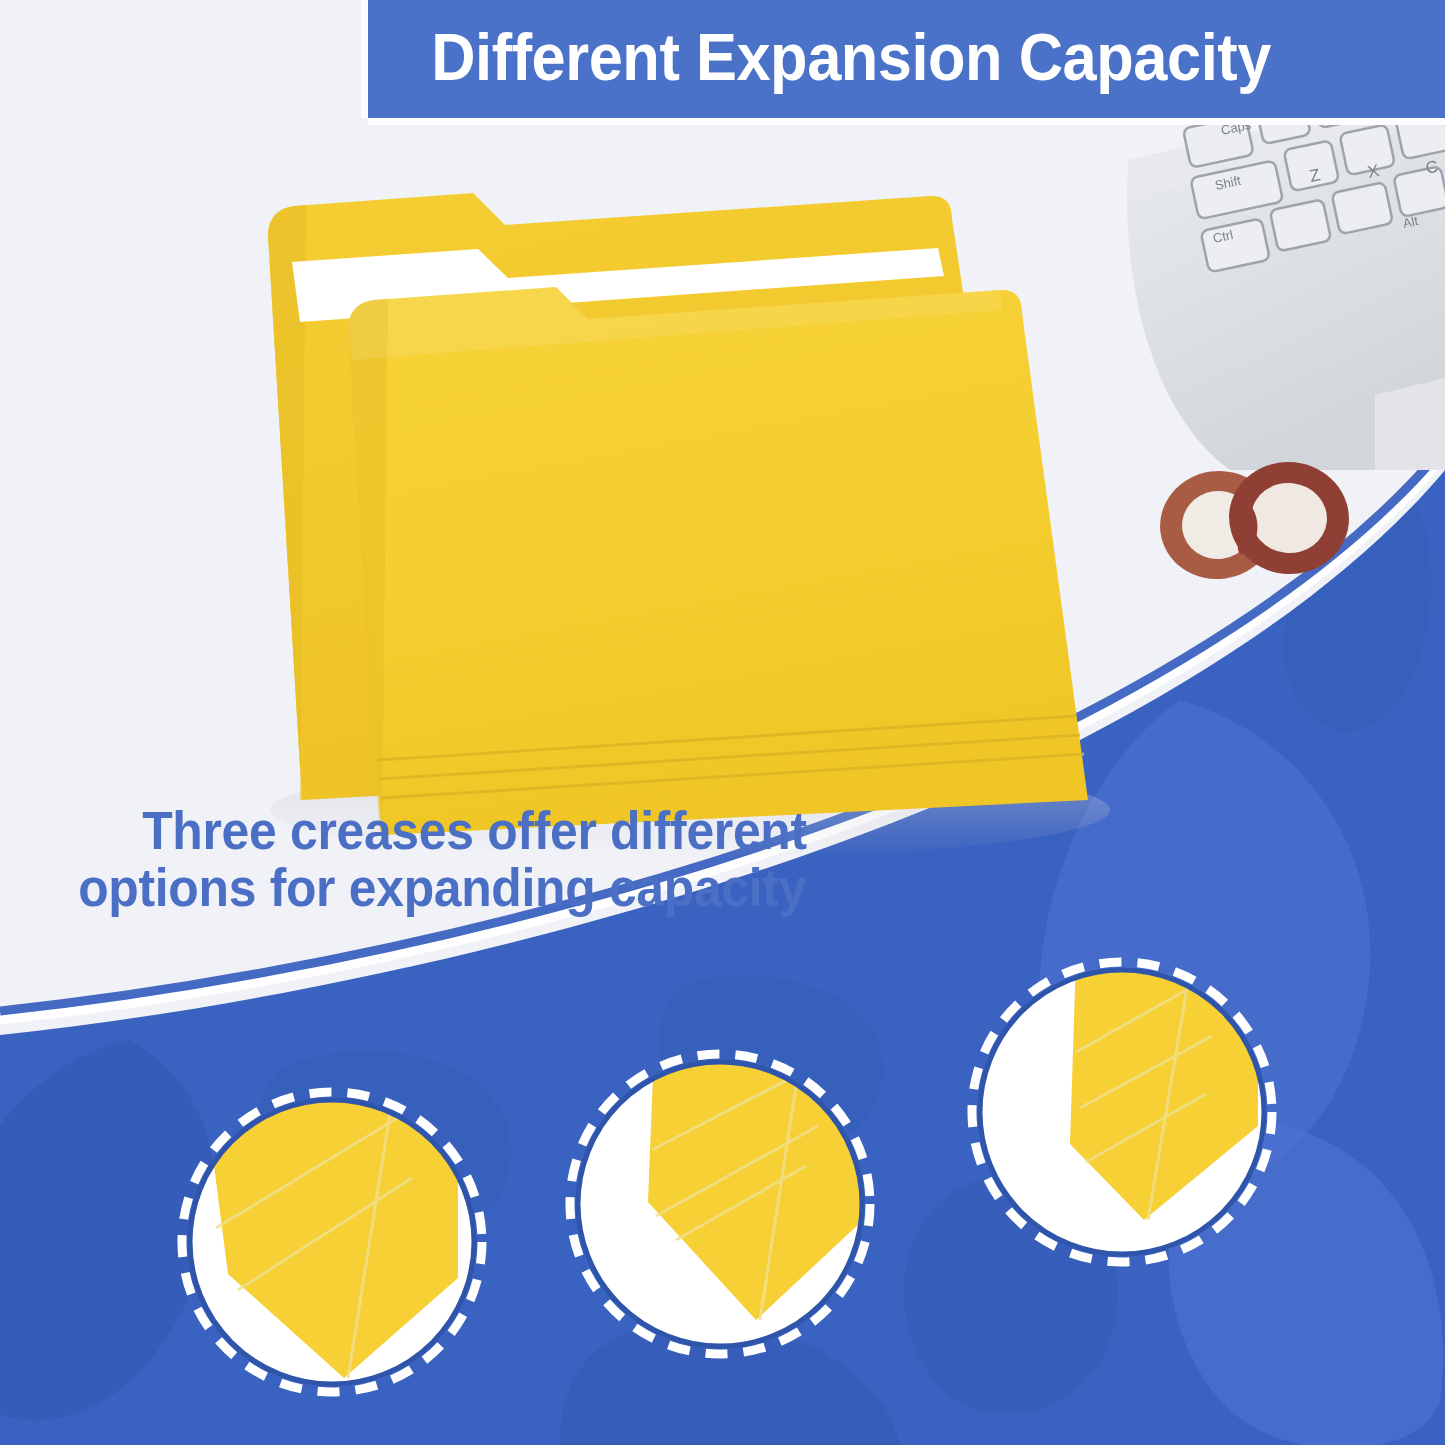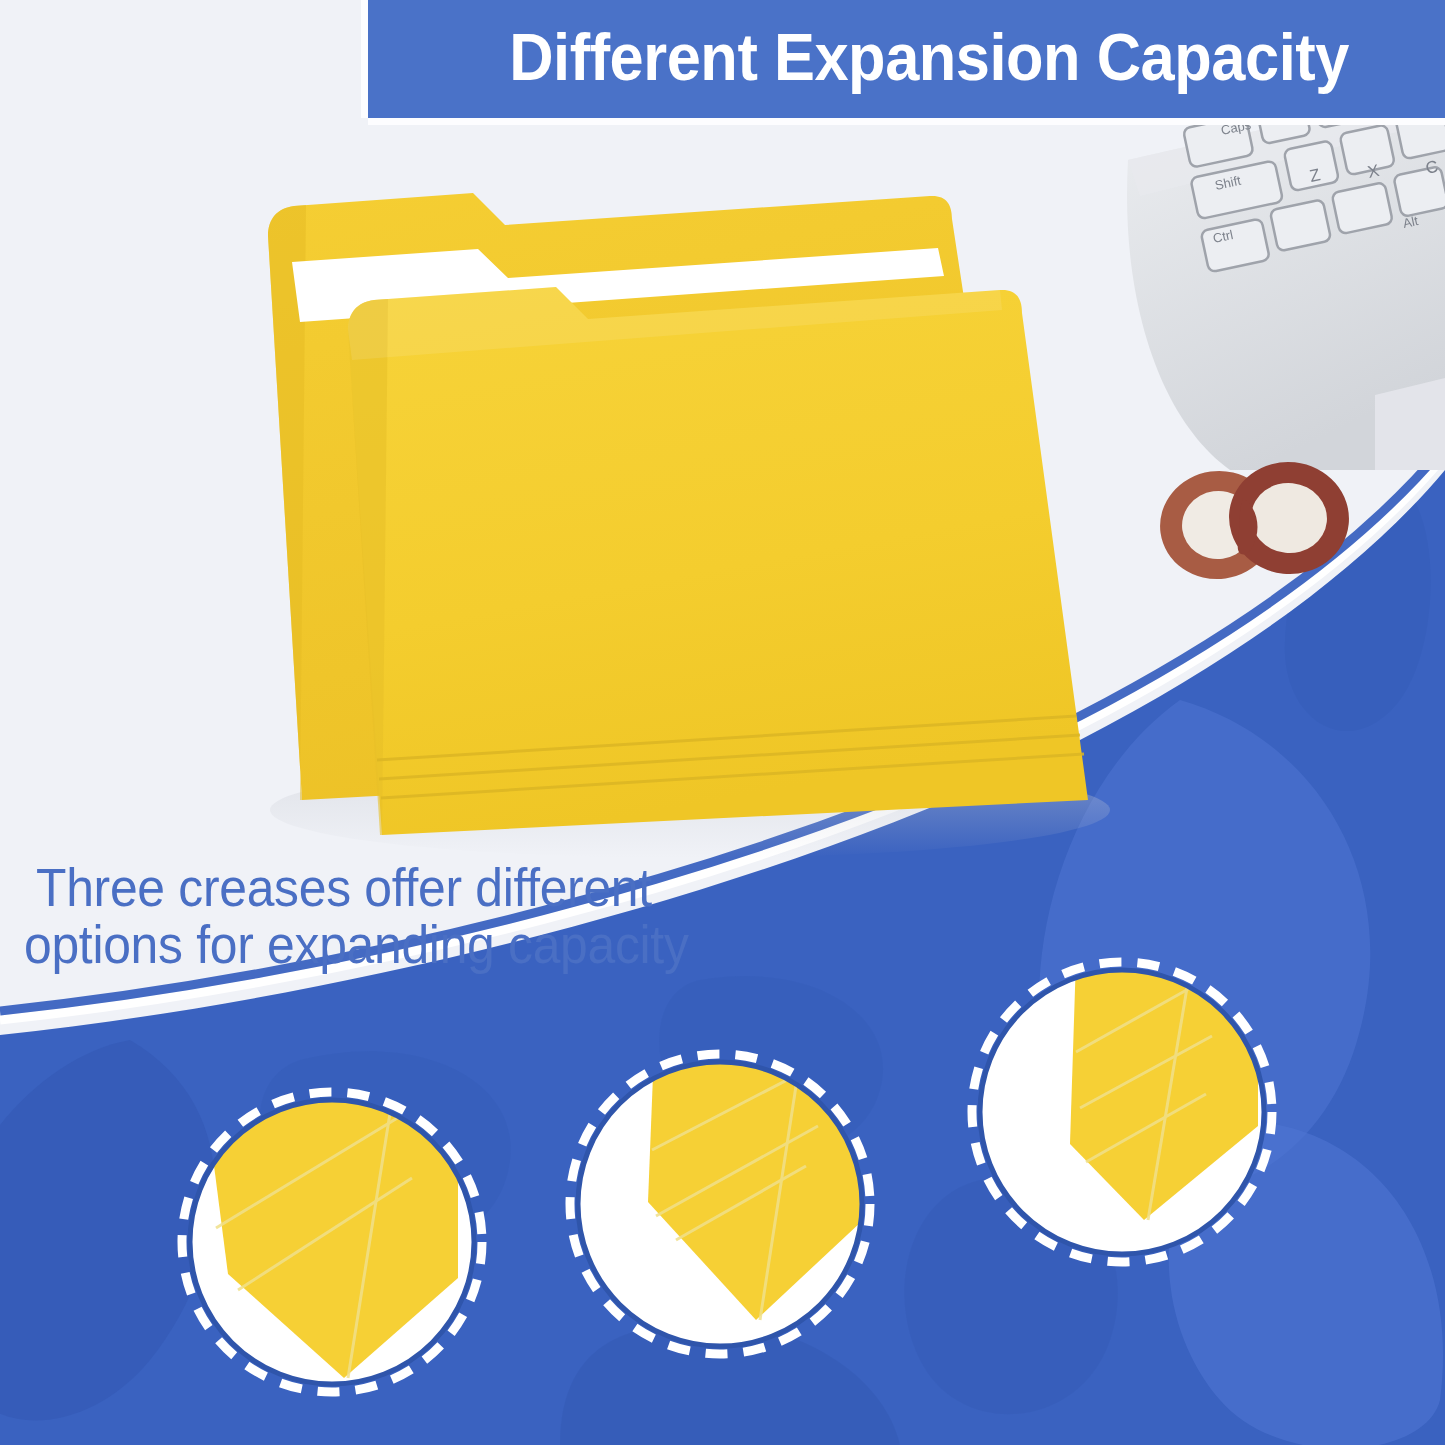--- a/index.html
+++ b/index.html
@@ -16,49 +16,50 @@
     left:368px;top:0px;
     width:1077px;height:118px;
     background:#4a72c8;
     box-shadow:-7px 0 0 0 #fdfdff, 0 7px 0 0 #fdfdff;
     z-index:40;
   }
   #banner-title{
     position:absolute;
     left:0;right:18px;top:50%;
     transform:translateY(-52%);
-    text-align:center;
+    text-align:left;
     color:#ffffff;
     font-size:66px;
     font-weight:bold;
     letter-spacing:-0.5px;
     white-space:nowrap;
     transform-origin:right center;
     font-stretch:condensed;
   }
   #banner-title span{display:inline-block;transform:scaleX(0.93);transform-origin:right center;}
 
   
   #blue-region{
     position:absolute;left:0;top:0;width:1445px;height:1445px;z-index:10;
   }
   
   #photo-area{position:absolute;left:0;top:0;width:1445px;height:1000px;z-index:20;}
 
   
   #caption{
     position:absolute;
-    left:36px;top:860px;
+    left:36px;top:803px;
     width:820px;
     z-index:45;
     color:#4a6fc4;
     font-size:53px;
-    font-weight:normal;
+    font-weight:bold;
     line-height:1.07;
     letter-spacing:-0.3px;
+    text-align:right;
   }
   #caption .ln{display:block;white-space:nowrap;transform:scaleX(0.94);transform-origin:left center;}
   #caption .ln.l2{margin-left:-12px;}
 
   
   .callout{position:absolute;z-index:50;}
   .callout svg{display:block;}
 </style>
 </head>
 <body>

